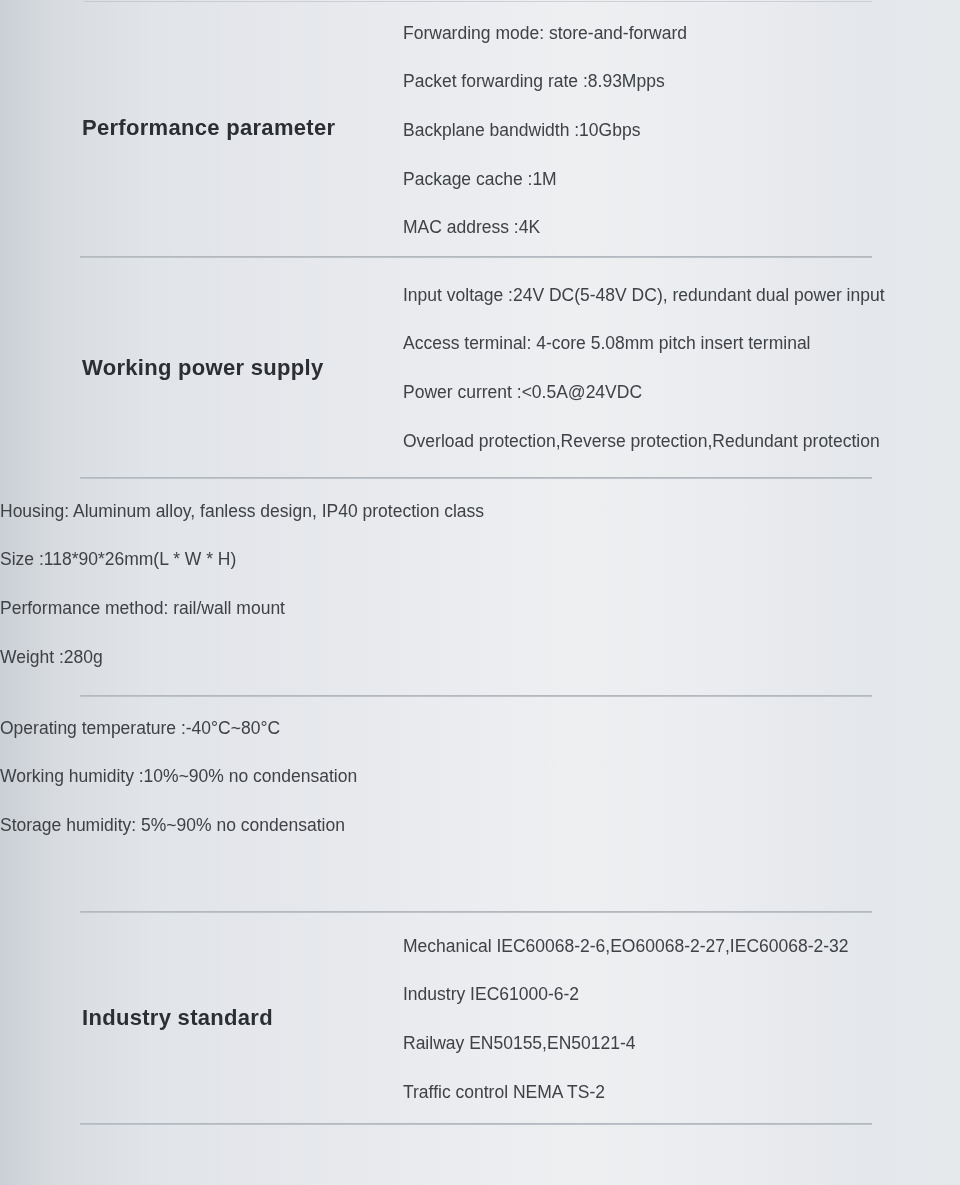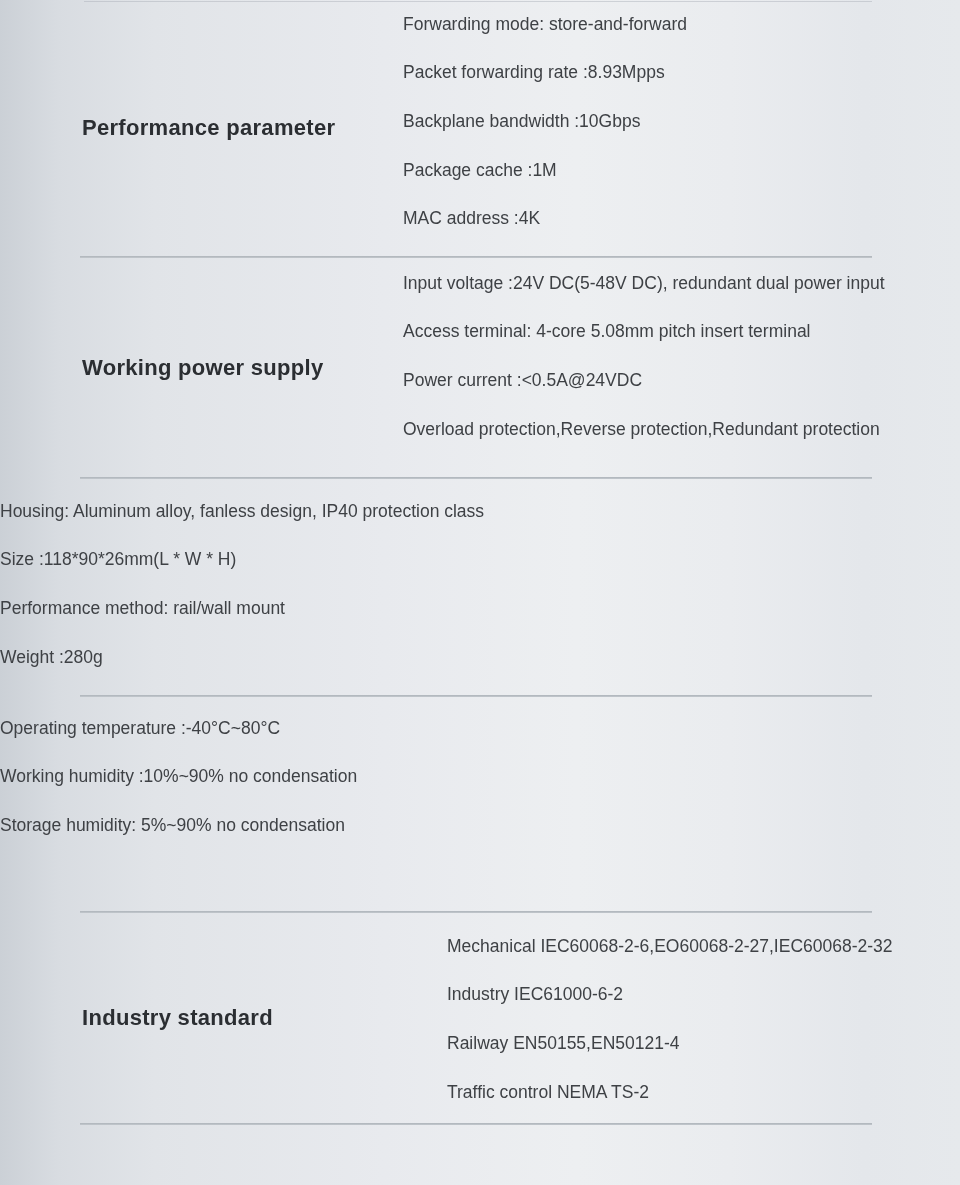--- a/index.html
+++ b/index.html
@@ -35,25 +35,25 @@
     flex: 1; align-self: flex-start;
     box-sizing: border-box;
     padding-right: 4px;
   }
   .spec-row {
     height: 48.6px;
     display: flex; align-items: center;
     font-size: 17.5px; color: #3e4145;
     white-space: nowrap;
   }
-  .sec-1 { height: 256px; } .sec-1 .rows { }
-  .sec-2 { height: 219px; } .sec-2 .rows { padding-top: 1px; }
+  .sec-1 { height: 256px; } .sec-1 .rows { padding-top: 9px; }
+  .sec-2 { height: 219px; } .sec-2 .rows { padding-top: 13px; }
   .sec-3 { height: 216px; } .sec-3 .rows { padding-top: 8px; }
   .sec-4 { height: 214px; } .sec-4 .rows { padding-top: 7px; }
-  .sec-5 { height: 210px; } .sec-5 .rows { padding-top: 9px; margin-left: 44px; }
+  .sec-5 { height: 210px; } .sec-5 .rows { padding-top: 9px; }
   .divider {
     height: 2px; width: 792px; margin-left: 80px;
     background: linear-gradient(#aeb4ba, #c3c8cd);
   }
   .bottom-spacer { height: 60px; }
 </style>
 </head>
 <body>
 
 <div class="page">

